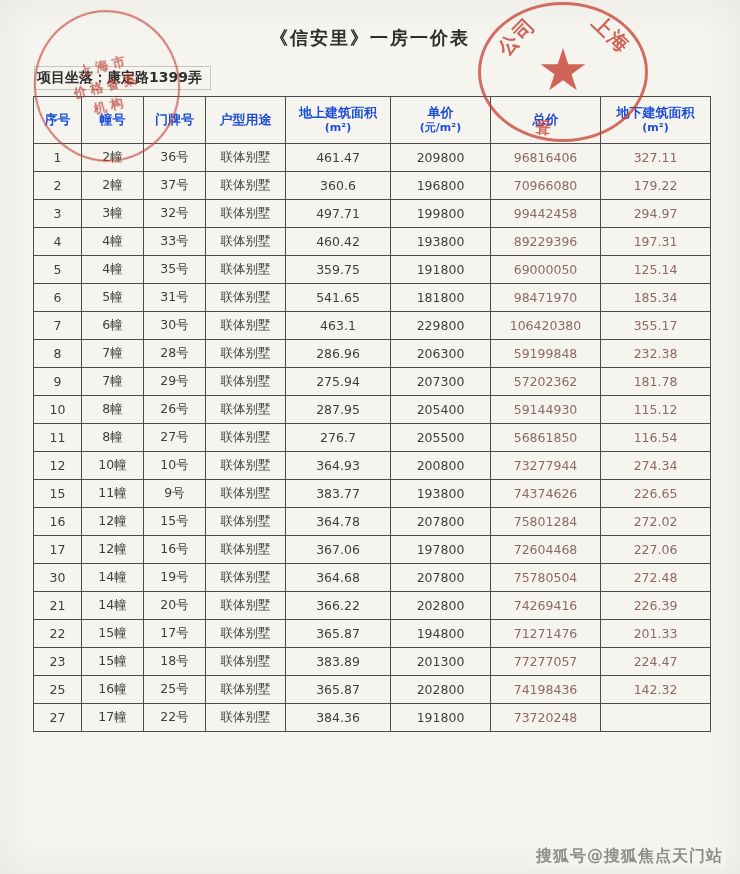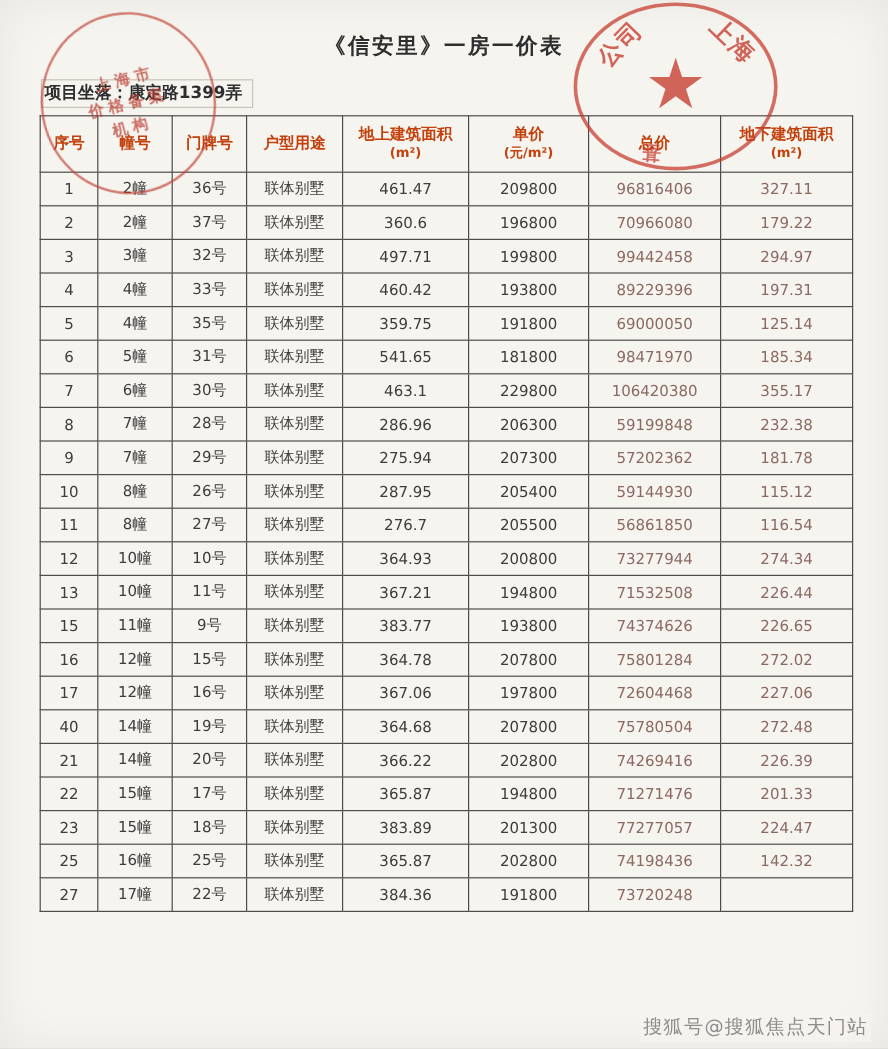--- a/index.html
+++ b/index.html
@@ -41,21 +41,21 @@
     text-align:center;
     vertical-align:middle;
     padding:0;
     overflow:hidden;
     white-space:nowrap;
   }
   .price th{
     font-size:13px;
     font-weight:bold;
     height:46px;
-    color:#c2410c;
+    color:#1d4ed8;
     line-height:1.25;
   }
   .price th .sub{font-size:11px;font-weight:bold;}
   .price td{
     height:27px;
     font-size:12.5px;
     color:#3e3e3e;
   }
   .price td.col6,.price td.col7{color:#8c6a64;}
   
@@ -104,21 +104,21 @@
   }
   .stamp-right .ring-c{
     position:absolute;left:54px;bottom:2px;
     font-size:16px;font-weight:bold;color:rgba(198,60,46,0.8);
     transform:rotate(184deg);
   }
   .watermark{
     position:absolute;
     right:14px;bottom:6px;
     font-size:16px;
-    font-weight:normal;
+    font-weight:bold;
     color:#8d8d8d;
     letter-spacing:1px;
     background:rgba(246,244,239,0.7);
     padding:1px 3px;
   }
 </style>
 </head>
 <body>
 
 <div class="page">
@@ -284,30 +284,20 @@
           <td class="col0">12</td>
           <td class="col1">10幢</td>
           <td class="col2">10号</td>
           <td class="col3">联体别墅</td>
           <td class="col4">364.93</td>
           <td class="col5">200800</td>
           <td class="col6">73277944</td>
           <td class="col7">274.34</td>
         </tr>
         <tr>
-          <td class="col0">13</td>
-          <td class="col1">10幢</td>
-          <td class="col2">11号</td>
-          <td class="col3">联体别墅</td>
-          <td class="col4">367.21</td>
-          <td class="col5">194800</td>
-          <td class="col6">71532508</td>
-          <td class="col7">226.44</td>
-        </tr>
-        <tr>
           <td class="col0">15</td>
           <td class="col1">11幢</td>
           <td class="col2">9号</td>
           <td class="col3">联体别墅</td>
           <td class="col4">383.77</td>
           <td class="col5">193800</td>
           <td class="col6">74374626</td>
           <td class="col7">226.65</td>
         </tr>
         <tr>
@@ -324,21 +314,21 @@
           <td class="col0">17</td>
           <td class="col1">12幢</td>
           <td class="col2">16号</td>
           <td class="col3">联体别墅</td>
           <td class="col4">367.06</td>
           <td class="col5">197800</td>
           <td class="col6">72604468</td>
           <td class="col7">227.06</td>
         </tr>
         <tr>
-          <td class="col0">40</td>
+          <td class="col0">30</td>
           <td class="col1">14幢</td>
           <td class="col2">19号</td>
           <td class="col3">联体别墅</td>
           <td class="col4">364.68</td>
           <td class="col5">207800</td>
           <td class="col6">75780504</td>
           <td class="col7">272.48</td>
         </tr>
         <tr>
           <td class="col0">21</td>

